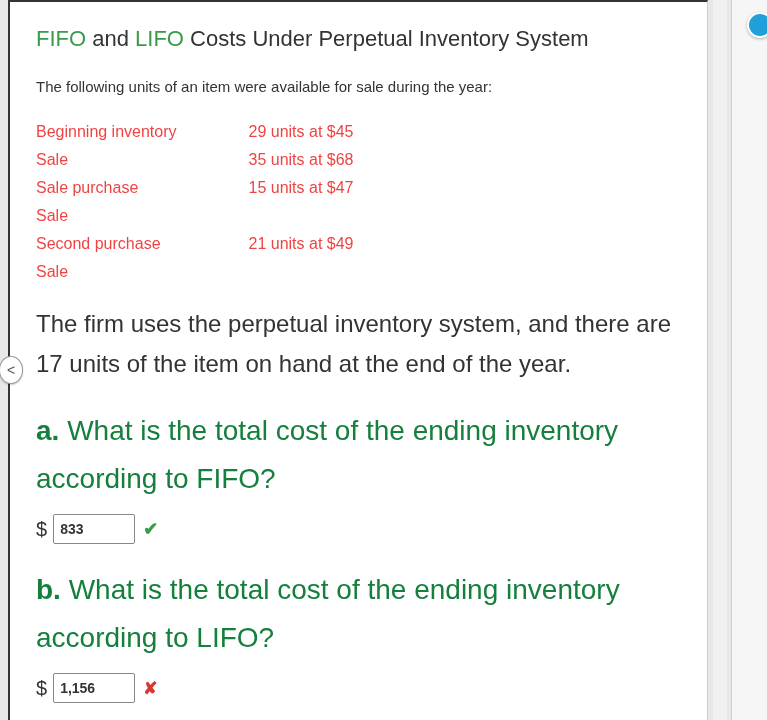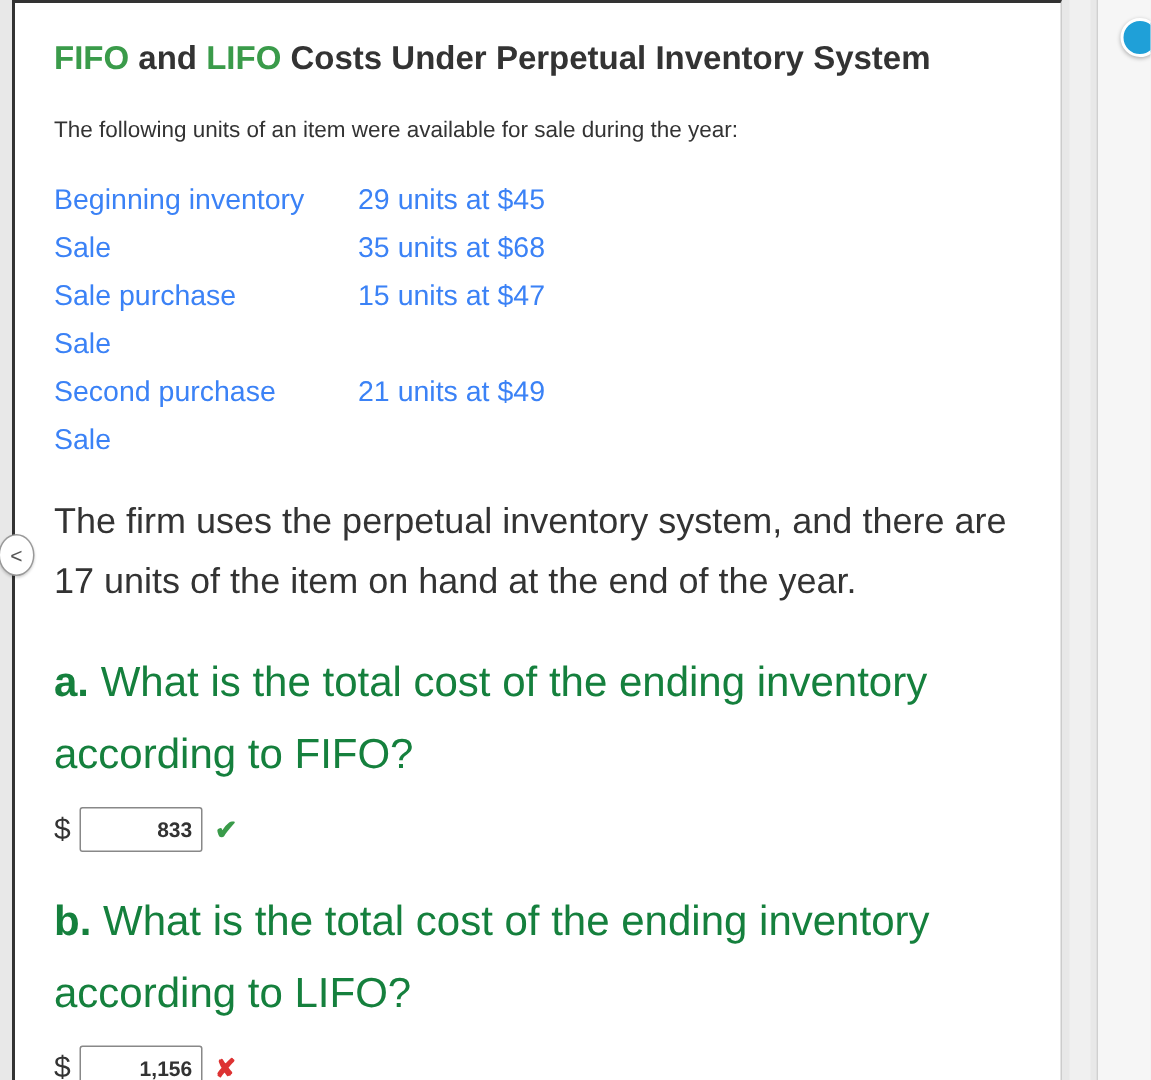--- a/index.html
+++ b/index.html
@@ -49,38 +49,38 @@
     background: #1fa0d8;
     border: 2px solid #fff;
     box-shadow: 0 1px 3px rgba(0,0,0,0.3);
   }
   .content {
     padding: 24px 26px 20px 26px;
     color: #333;
   }
   .title {
     font-size: 22px;
-    font-weight: 700;
+    font-weight: 400;
     color: #333;
     margin-bottom: 22px;
   }
   .title .accent { color: #3a9b4a; }
   .intro {
     font-size: 15px;
     line-height: 1.7;
     margin-bottom: 18px;
     color: #333;
   }
   .tx-table {
     margin: 8px 0 18px 0;
   }
   .tx-row {
     display: flex;
-    font-size: 19px;
-    color: #3b82f6;
+    font-size: 16px;
+    color: #ef4444;
     padding: 5px 0;
   }
   .tx-label { width: 200px; }
   .tx-value { width: 130px; text-align: center; }
   .mid-text {
     font-size: 24px;
     line-height: 1.7;
     margin-bottom: 22px;
     color: #333;
   }
@@ -101,21 +101,21 @@
     font-size: 20px;
     color: #333;
     font-weight: 400;
   }
   .answer-input {
     width: 82px;
     height: 26px;
     border: 1px solid #888;
     border-radius: 2px;
     background: #fff;
-    text-align: right;
+    text-align: left;
     padding: 14px 6px;
     font-size: 14px;
     font-weight: 700;
     font-family: Arial, Helvetica, sans-serif;
     color: #333;
   }
   .check-icon {
     font-size: 18px;
     color: #3a9b4a;
     font-weight: 900;

